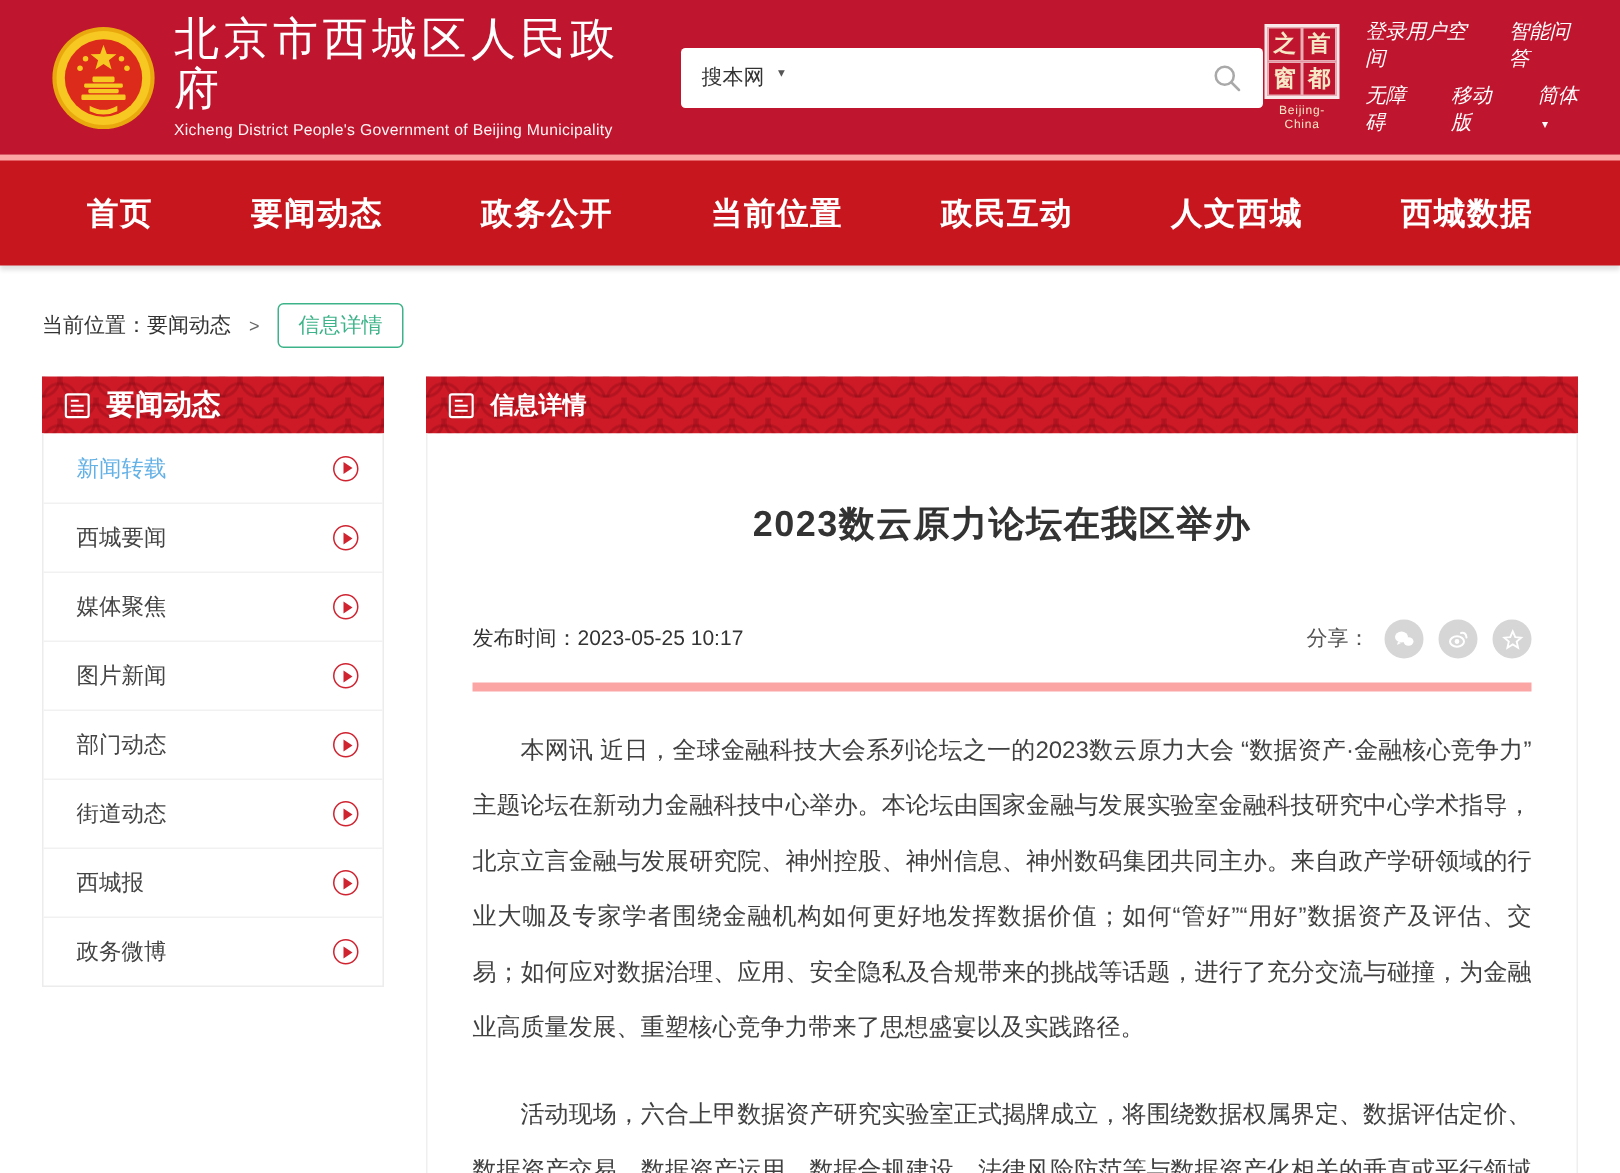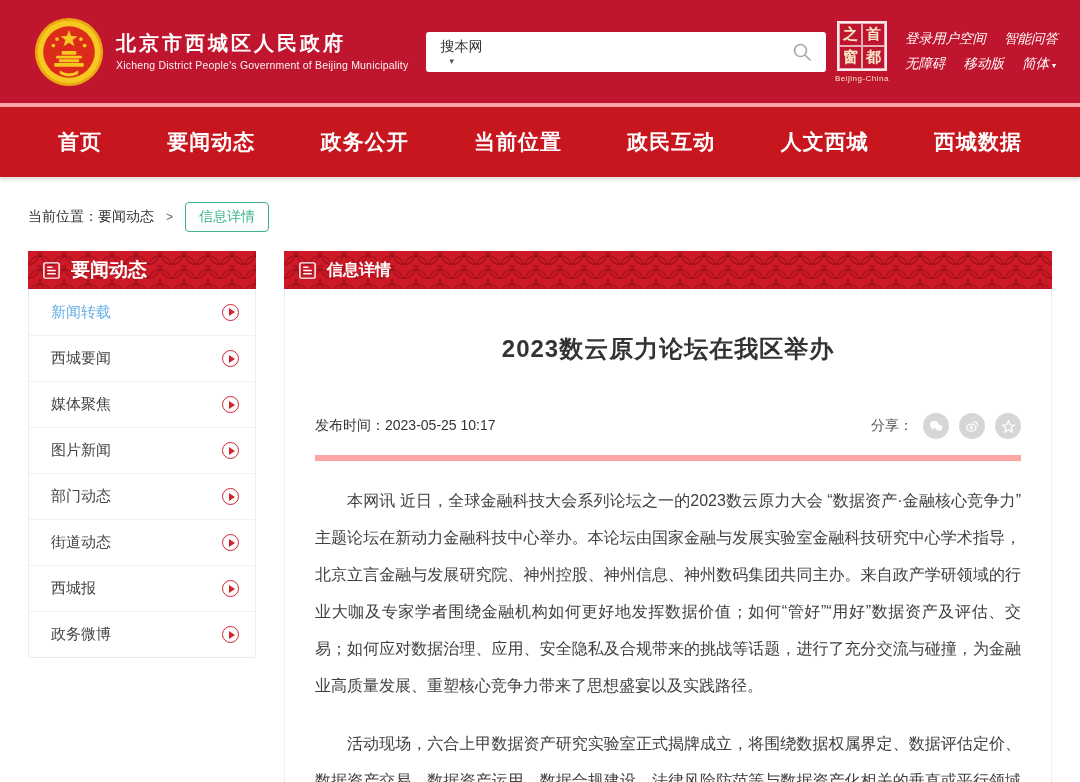--- a/index.html
+++ b/index.html
@@ -4,26 +4,26 @@
 <style>
   * { box-sizing: border-box; margin: 0; padding: 0; }
   html,body { width:1080px; height:782px; overflow:hidden; background:#fff;
     font-family:"Liberation Sans","DejaVu Sans",sans-serif; }
 
   
   .top-header { height:103px; background:#c0152e; display:flex; align-items:center;
     padding:0 22px 0 34px; position:relative; }
   .emblem { width:70px; height:70px; flex:0 0 auto; }
   .site-id { color:#fff; margin-left:12px; }
-  .site-title { font-size:20px; font-weight:bold; letter-spacing:3px; line-height:1.1; }
+  .site-title { font-size:30px; font-weight:normal; letter-spacing:3px; line-height:1.1; }
   .site-sub { font-size:10.5px; margin-top:5px; letter-spacing:.2px; opacity:.95; }
 
   .search-box { margin-left:18px; width:400px; height:40px; background:#fff; border-radius:3px;
     display:flex; align-items:center; padding:0 14px; }
-  .search-scope { font-size:14px; color:#333; display:flex; align-items:flex-start; cursor:pointer;flex-direction:column; }
+  .search-scope { font-size:14px; color:#333; display:flex; align-items:flex-start; cursor:pointer; }
   .caret { font-size:9px; color:#555; margin-left:9px; }
   .search-input { flex:1; border:none; outline:none; font-size:14px; background:transparent; margin:0 8px; }
   .search-btn { width:20px; height:20px; cursor:pointer; }
 
   .header-right { margin-left:auto; display:flex; align-items:center; gap:16px; }
   .cap-logo { text-align:center; color:#fff; }
   .cap-grid { width:50px; height:50px; border:2px solid rgba(255,255,255,.9);
     display:grid; grid-template-columns:1fr 1fr; grid-template-rows:1fr 1fr; margin:0 auto; }
   .cap-grid span { display:flex; align-items:center; justify-content:center;
     font-family:"Liberation Serif","DejaVu Serif",serif; font-size:15px; font-weight:bold; color:#f6e8c6;

